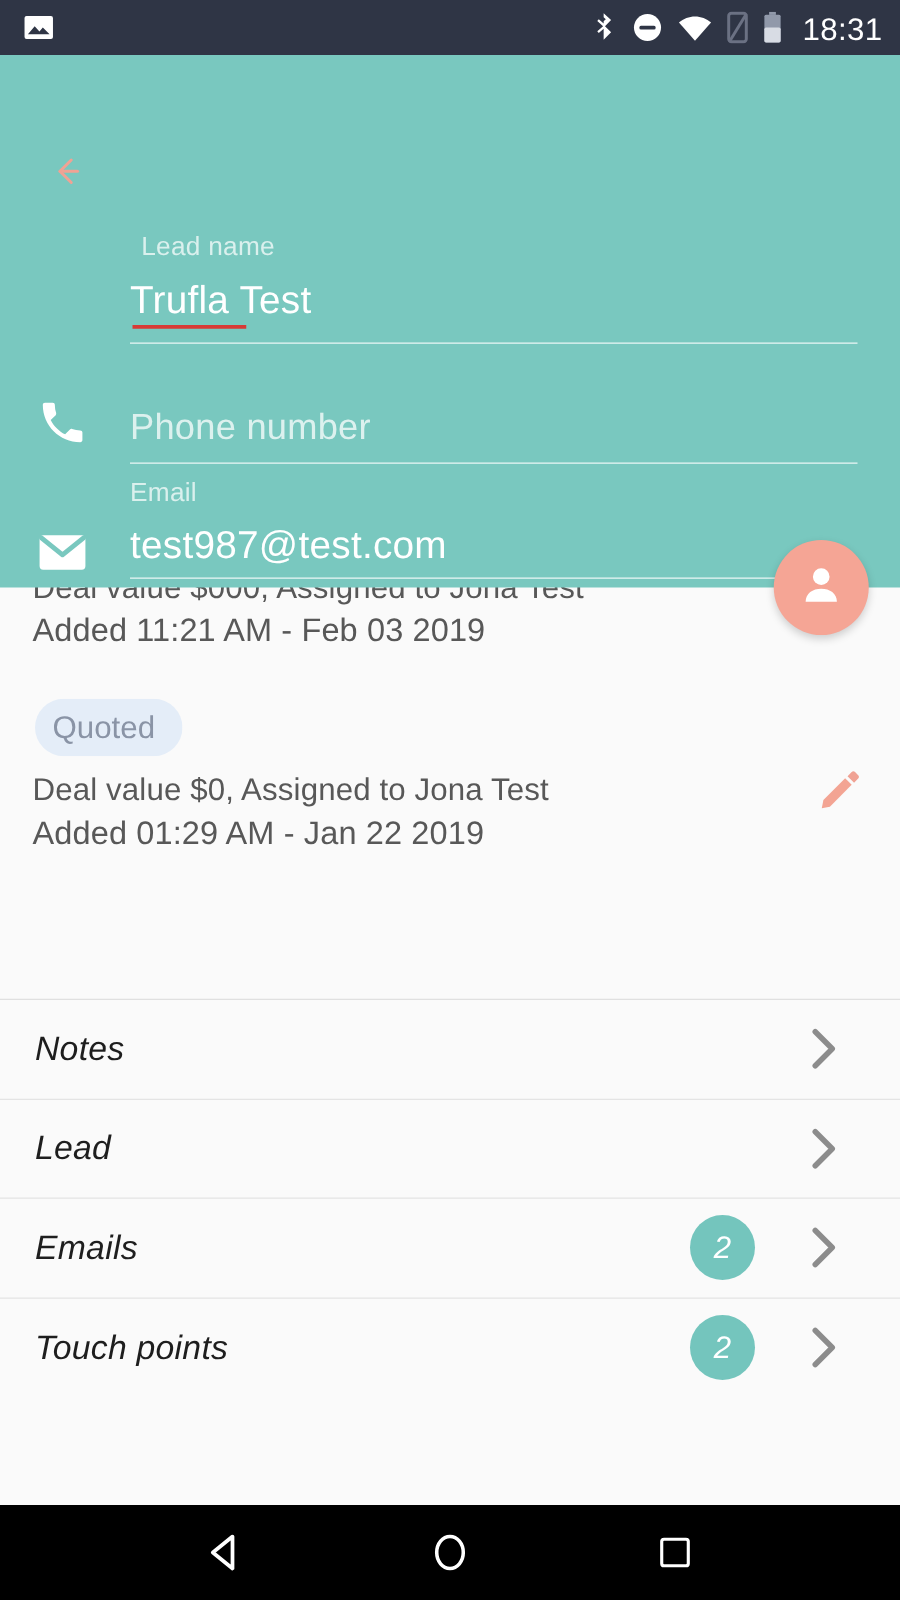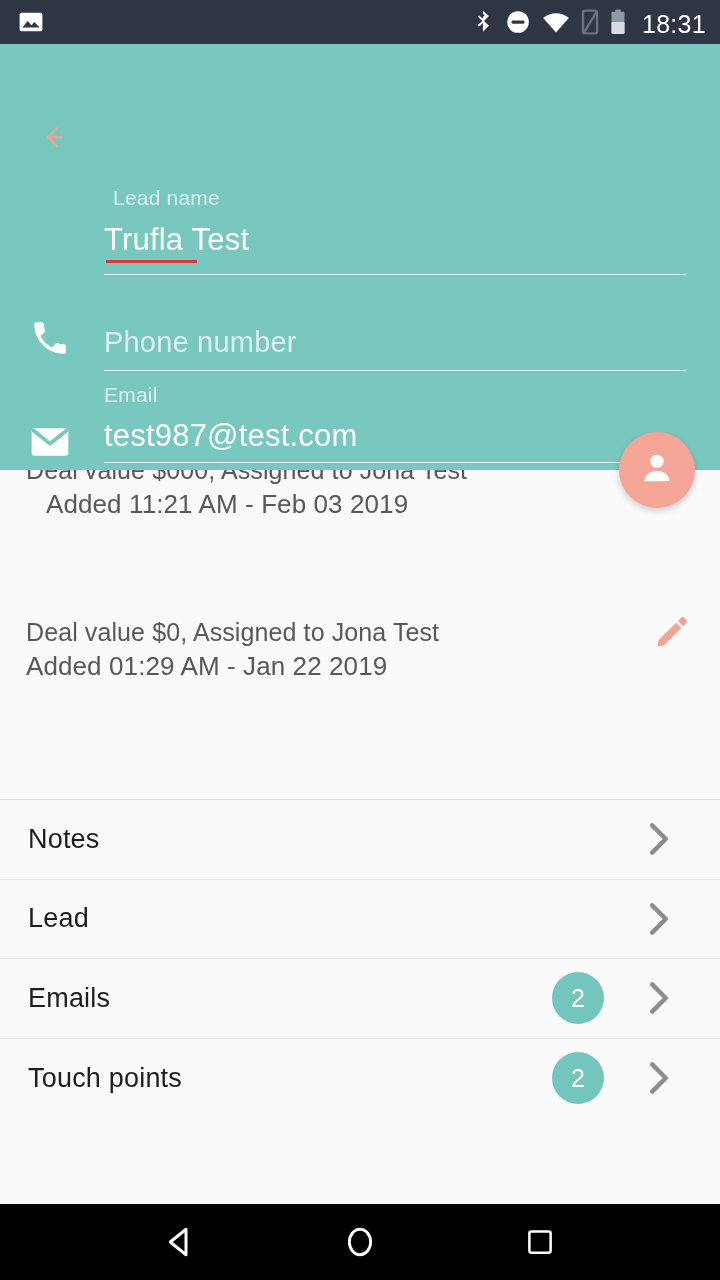--- a/index.html
+++ b/index.html
@@ -84,21 +84,21 @@
   
   .deals { position:absolute; top:470px; left:0; width:720px; }
   .deal-line1 {
     position:absolute; left:26px; color:#585858; font-size:25px; letter-spacing:.1px;
   }
   .deal-line2 {
     position:absolute; left:26px; color:#585858; font-size:26px; letter-spacing:.1px;
   }
   
   #deal-0-line1 { top:-14px; }
-  #deal-0-line2 { top:19px;margin-left:20px; }
+  #deal-0-line2 { top:19px; }
 
   
   .pill {
     position:absolute; left:28px; top:89px; height:46px;
     display:flex; align-items:stretch; border-radius:23px; overflow:hidden;
   }
   .pill-name {
     background:#CADCF0; color:#4C566B; font-size:25px;
     display:flex; align-items:center; padding:0 16px 0 20px;
   }
@@ -113,21 +113,21 @@
     position:absolute; left:648px; top:608px; width:48px; height:48px;
     display:flex; align-items:center; justify-content:center;
   }
 
   .add-workflow {
     position:absolute; right:30px; top:745px;
     color:#EFA293; font-size:25px; font-weight:bold; letter-spacing:1.2px;
   }
 
   
-  .rows { position:absolute; top:799px; left:0; width:720px; }
+  .rows { position:absolute; top:799px; left:0; width:720px;font-style:italic; }
   .row {
     position:relative; width:720px; height:79.6px;
     display:flex; align-items:center; padding:0 50px 0 28px;
     background:#FAFAFA; border-top:1px solid #E4E4E4;
   }
   .row:first-child { border-top:1px solid #E0E0E0; }
   .row-label { color:#1E1E1E; font-size:27px; letter-spacing:.2px; }
   .row-right { margin-left:auto; display:flex; align-items:center; }
   .badge {
     width:52px; height:52px; border-radius:50%; background:#74C5BD;
@@ -242,20 +242,21 @@
       </svg>
     </span>
   </div>
 
   <div class="deals">
 
     <span class="deal-line1" id="deal-0-line1">Deal value $000, Assigned to Jona Test</span>
     <span class="deal-line2" id="deal-0-line2">Added 11:21 AM - Feb 03 2019</span>
 
     <div class="pill">
+      <span class="pill-status">Quoted</span>
     </div>
 
     <span class="deal-line1" id="deal-1-line1">Deal value $0, Assigned to Jona Test</span>
     <span class="deal-line2" id="deal-1-line2">Added 01:29 AM - Jan 22 2019</span>
   </div>
 
   <div class="edit-icon">
     <svg width="38" height="38" viewBox="0 0 24 24">
       <path d="M3.6 17.1l11-11 3.3 3.3-11 11-4.1.8z" fill="#F3A493"></path>
       <path d="M15.8 5l2.1-2.1c.5-.5 1.2-.5 1.7 0l1.6 1.6c.5.5.5 1.2 0 1.7L19.1 8.3z" fill="#F0A294"></path>

